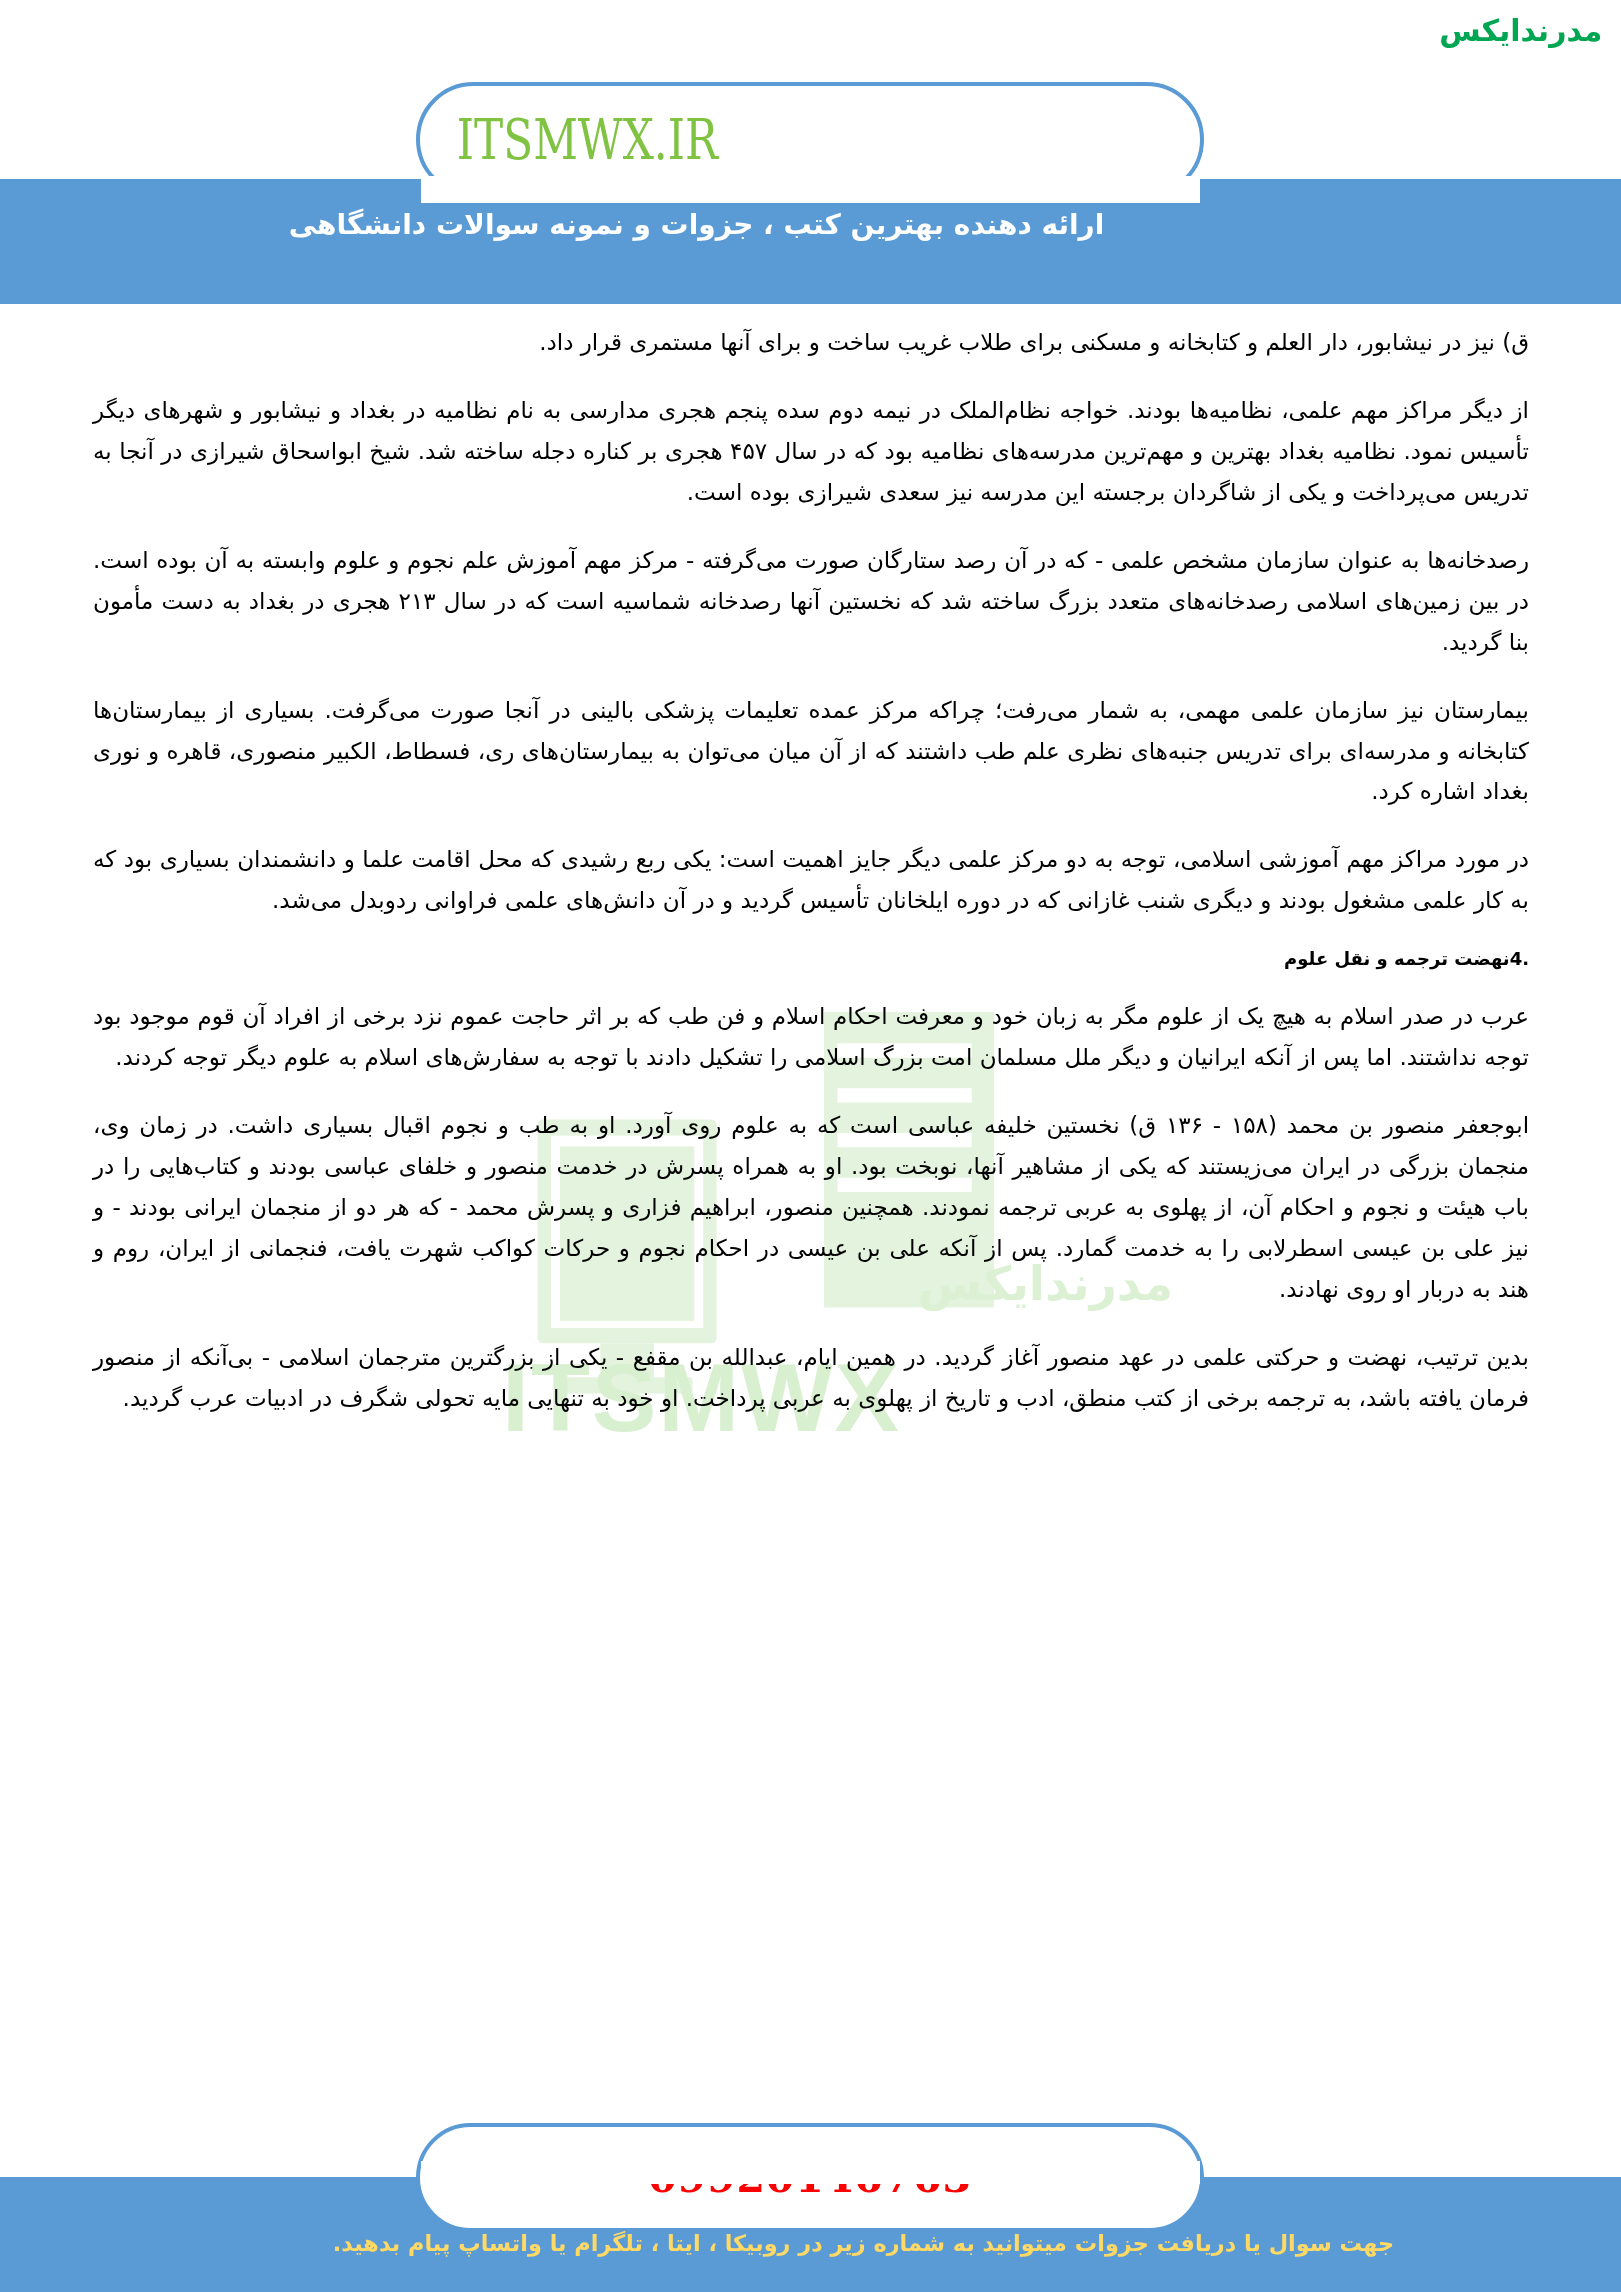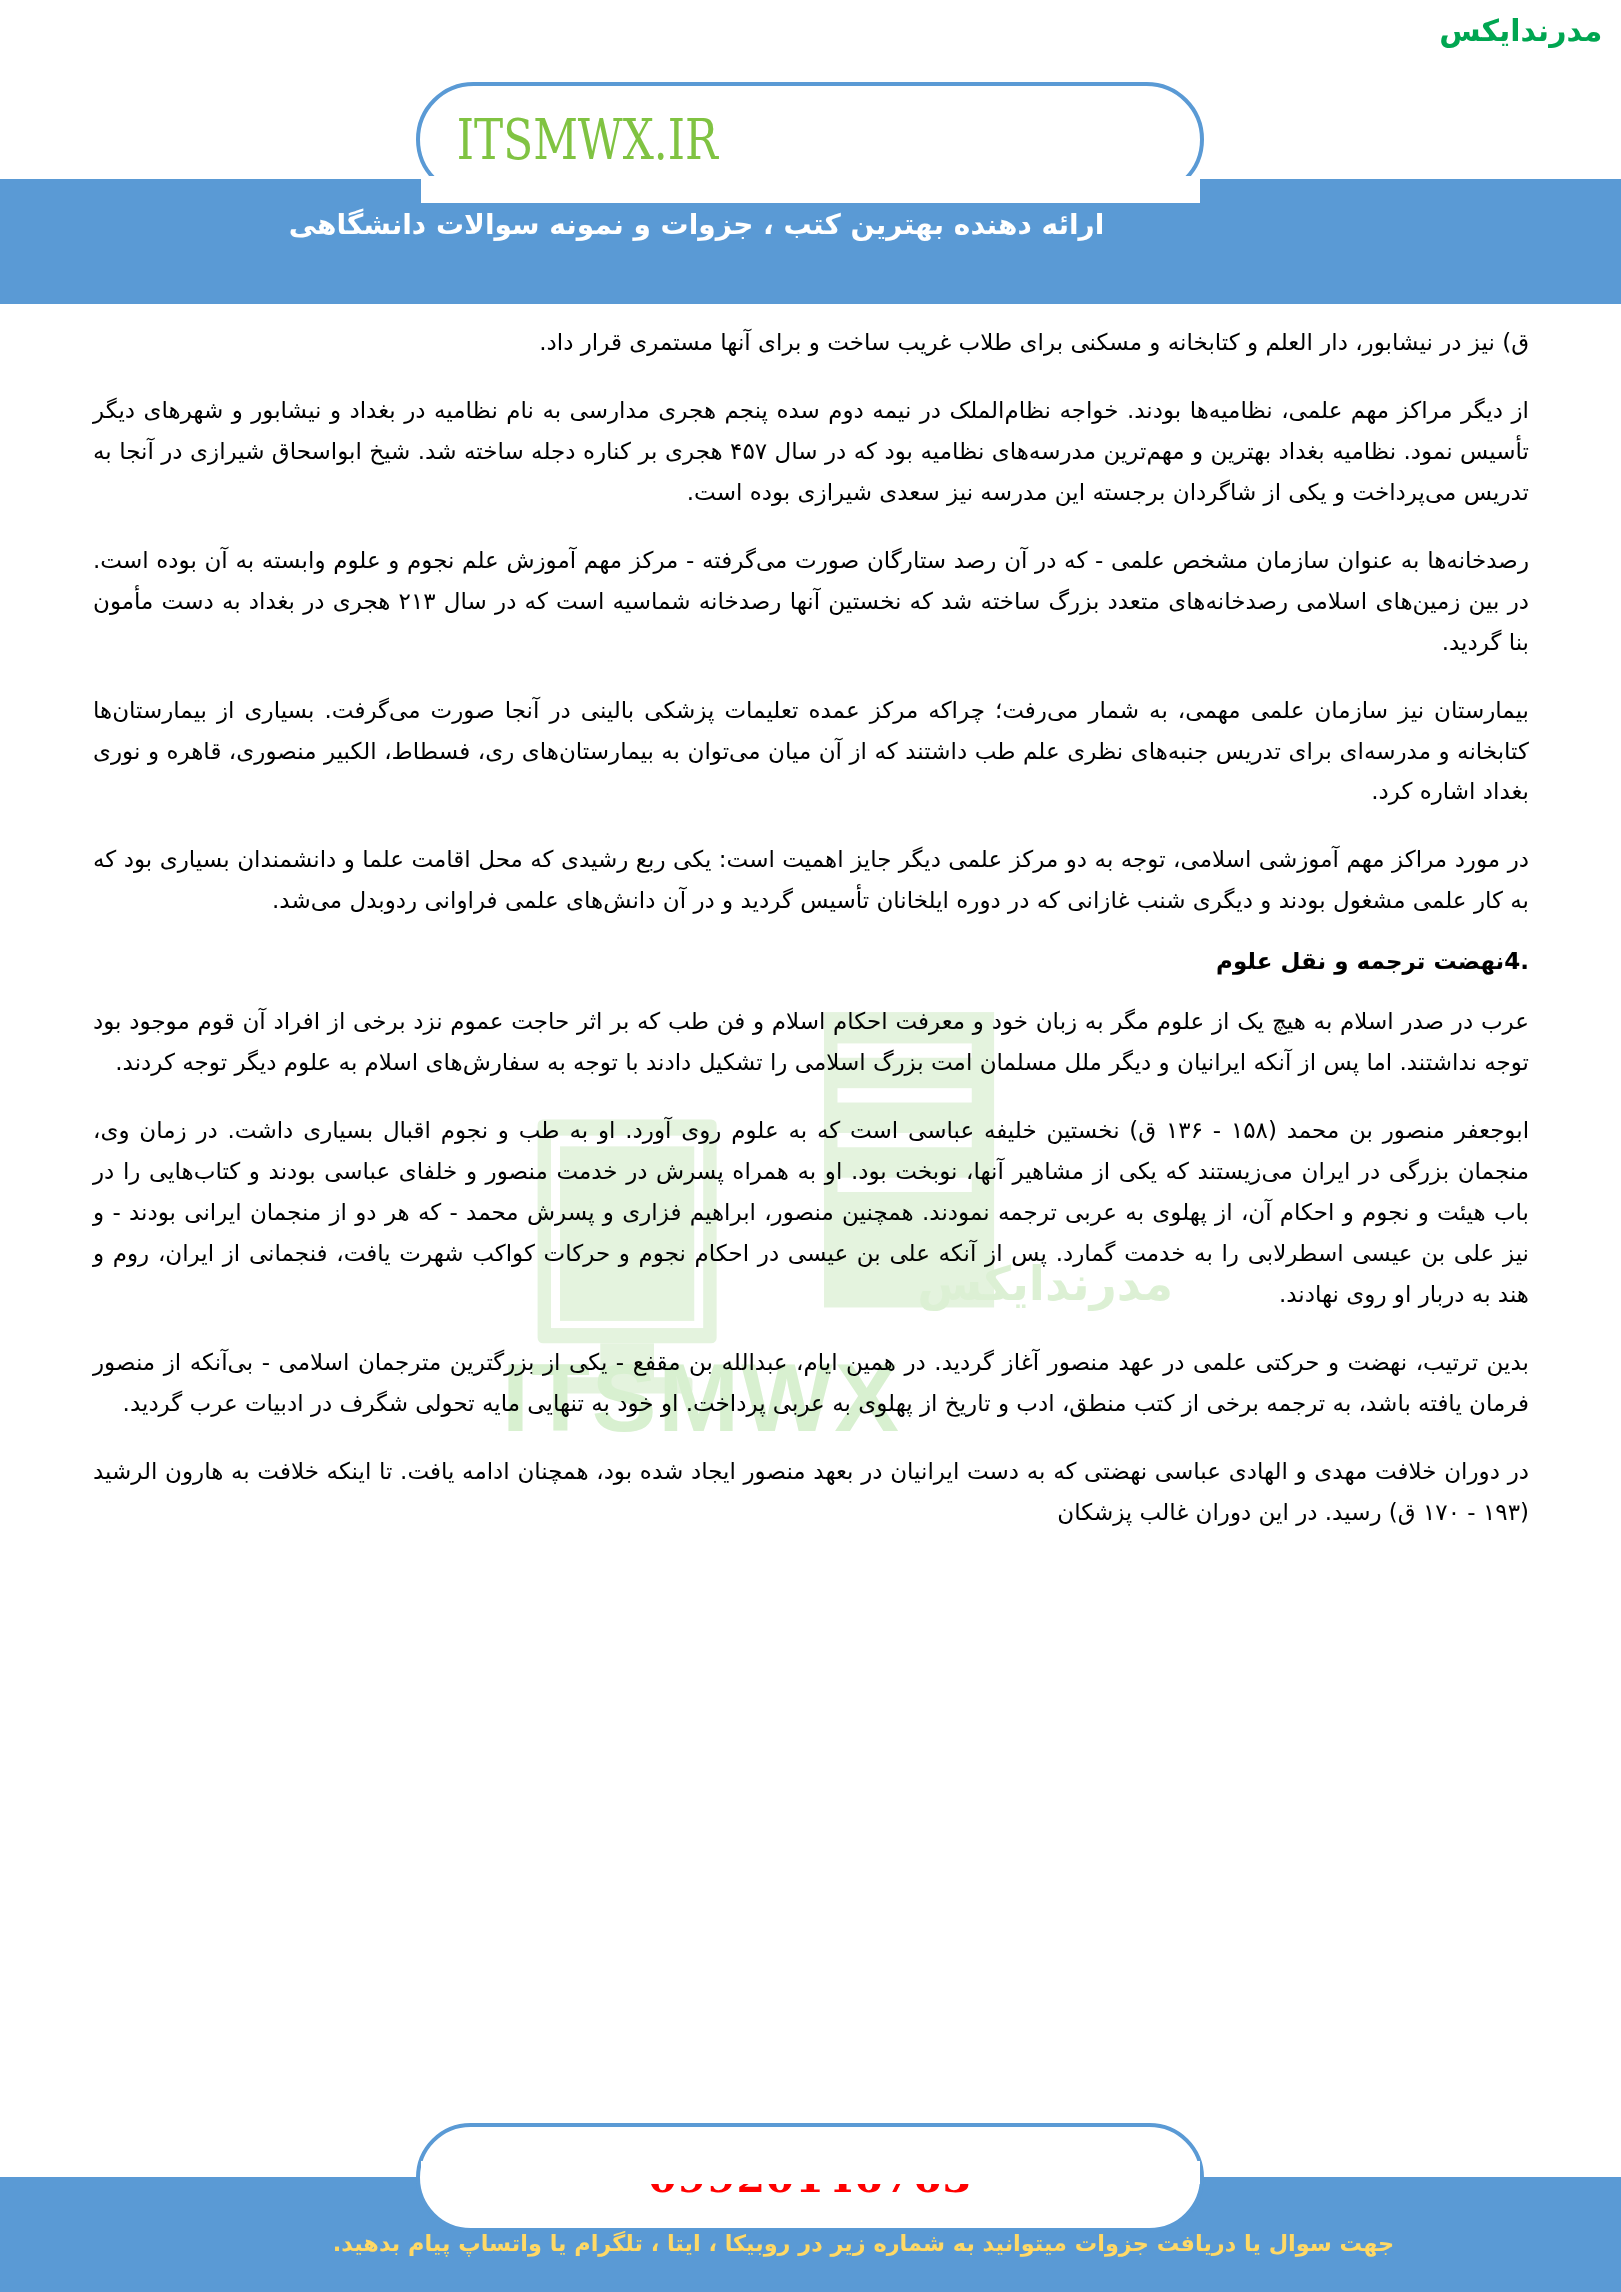--- a/index.html
+++ b/index.html
@@ -136,21 +136,21 @@
     text-align: justify;
     font-size: 23px;
     line-height: 1.78;
     color: #000000;
     margin: 0 0 27px 0;
     font-family: "DejaVu Sans", sans-serif;
   }
   .heading {
     direction: rtl;
     text-align: right;
-    font-size: 23px;
+    font-size: 18px;
     font-weight: bold;
     color: #000000;
     margin: 0 0 27px 0;
     font-family: "DejaVu Sans", sans-serif;
   }
 
   
   .footer-zone {
     position: absolute;
     left: 0;
@@ -250,21 +250,20 @@
   <p class="para">از دیگر مراکز مهم علمی، نظامیه‌ها بودند. خواجه نظام‌الملک در نیمه دوم سده پنجم هجری مدارسی به نام نظامیه در بغداد و نیشابور و شهرهای دیگر تأسیس نمود. نظامیه بغداد بهترین و مهم‌ترین مدرسه‌های نظامیه بود که در سال ۴۵۷ هجری بر کناره دجله ساخته شد. شیخ ابواسحاق شیرازی در آنجا به تدریس می‌پرداخت و یکی از شاگردان برجسته این مدرسه نیز سعدی شیرازی بوده است.</p>
   <p class="para">رصدخانه‌ها به عنوان سازمان مشخص علمی - که در آن رصد ستارگان صورت می‌گرفته - مرکز مهم آموزش علم نجوم و علوم وابسته به آن بوده است. در بین زمین‌های اسلامی رصدخانه‌های متعدد بزرگ ساخته شد که نخستین آنها رصدخانه شماسیه است که در سال ۲۱۳ هجری در بغداد به دست مأمون بنا گردید.</p>
   <p class="para">بیمارستان نیز سازمان علمی مهمی، به شمار می‌رفت؛ چراکه مرکز عمده تعلیمات پزشکی بالینی در آنجا صورت می‌گرفت. بسیاری از بیمارستان‌ها کتابخانه و مدرسه‌ای برای تدریس جنبه‌های نظری علم طب داشتند که از آن میان می‌توان به بیمارستان‌های ری، فسطاط، الکبیر منصوری، قاهره و نوری بغداد اشاره کرد.</p>
   <p class="para">در مورد مراکز مهم آموزشی اسلامی، توجه به دو مرکز علمی دیگر جایز اهمیت است: یکی ربع رشیدی که محل اقامت علما و دانشمندان بسیاری بود که به کار علمی مشغول بودند و دیگری شنب غازانی که در دوره ایلخانان تأسیس گردید و در آن دانش‌های علمی فراوانی ردوبدل می‌شد.</p>
 
   <h3 class="heading">.4نهضت ترجمه و نقل علوم</h3>
 
   <p class="para">عرب در صدر اسلام به هیچ یک از علوم مگر به زبان خود و معرفت احکام اسلام و فن طب که بر اثر حاجت عموم نزد برخی از افراد آن قوم موجود بود توجه نداشتند. اما پس از آنکه ایرانیان و دیگر ملل مسلمان امت بزرگ اسلامی را تشکیل دادند با توجه به سفارش‌های اسلام به علوم دیگر توجه کردند.</p>
   <p class="para">ابوجعفر منصور بن محمد (۱۵۸ - ۱۳۶ ق) نخستین خلیفه عباسی است که به علوم روی آورد. او به طب و نجوم اقبال بسیاری داشت. در زمان وی، منجمان بزرگی در ایران می‌زیستند که یکی از مشاهیر آنها، نوبخت بود. او به همراه پسرش در خدمت منصور و خلفای عباسی بودند و کتاب‌هایی را در باب هیئت و نجوم و احکام آن، از پهلوی به عربی ترجمه نمودند. همچنین منصور، ابراهیم فزاری و پسرش محمد - که هر دو از منجمان ایرانی بودند - و نیز علی بن عیسی اسطرلابی را به خدمت گمارد. پس از آنکه علی بن عیسی در احکام نجوم و حرکات کواکب شهرت یافت، فنجمانی از ایران، روم و هند به دربار او روی نهادند.</p>
   <p class="para">بدین ترتیب، نهضت و حرکتی علمی در عهد منصور آغاز گردید. در همین ایام، عبدالله بن مقفع - یکی از بزرگترین مترجمان اسلامی - بی‌آنکه از منصور فرمان یافته باشد، به ترجمه برخی از کتب منطق، ادب و تاریخ از پهلوی به عربی پرداخت. او خود به تنهایی مایه تحولی شگرف در ادبیات عرب گردید.</p>
-  <p class="para">در دوران خلافت مهدی و الهادی عباسی نهضتی که به دست ایرانیان در بعهد منصور ایجاد شده بود، همچنان ادامه یافت. تا اینکه خلافت به هارون الرشید (۱۹۳ - ۱۷۰ ق) رسید. در این دوران غالب پزشکان</p>
 </div>
 
 <div class="footer-zone">
   <div class="footer-blueband"></div>
   <div class="footer-pill">
     <span class="phone-number">09920146763</span>
   </div>
   <div class="footer-pill-mask"></div>
   <div class="footer-note">جهت سوال یا دریافت جزوات میتوانید به شماره زیر در روبیکا ، ایتا ، تلگرام یا واتساپ پیام بدهید.</div>
 </div>

